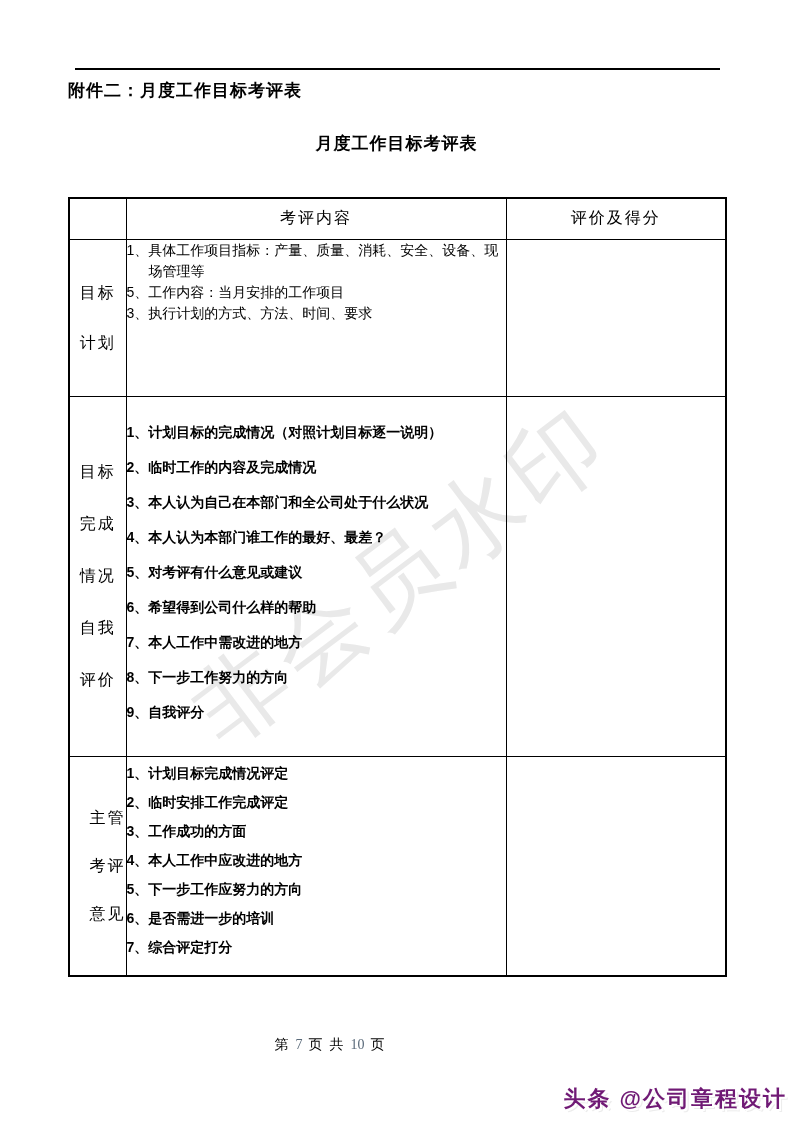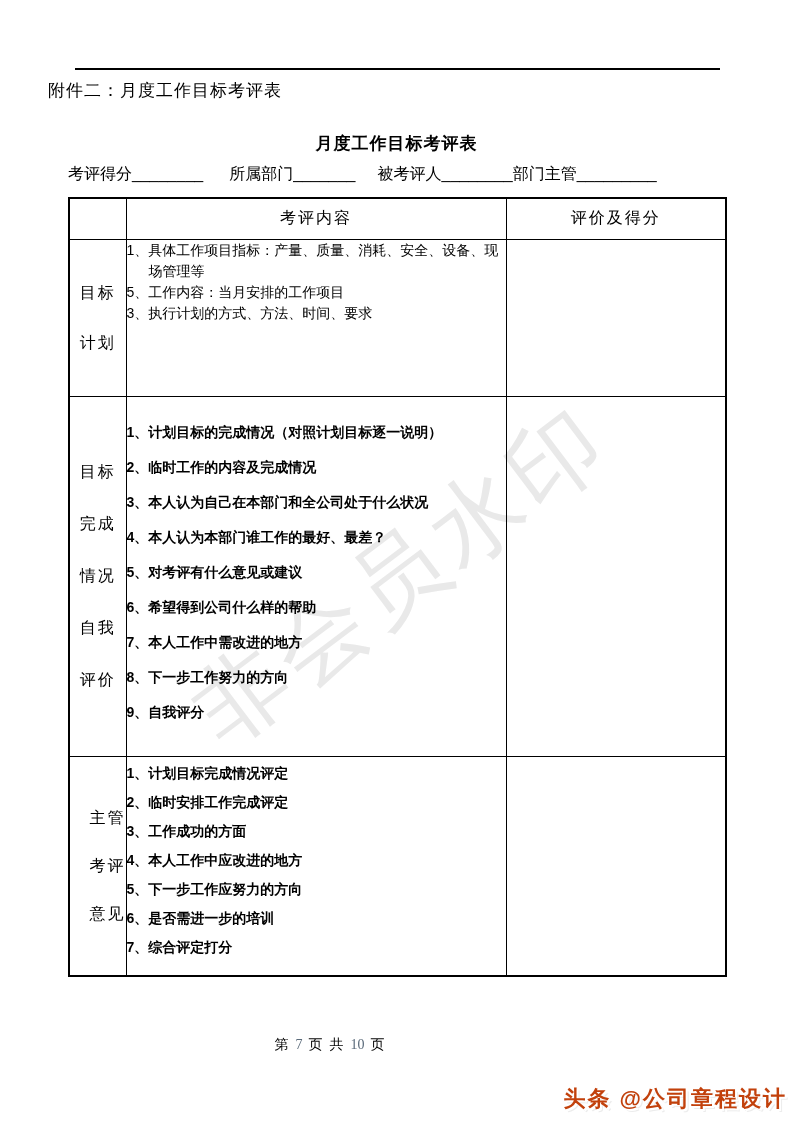--- a/index.html
+++ b/index.html
@@ -21,22 +21,22 @@
   }
 
   .layer { position: absolute; inset: 0; z-index: 1; }
 
   .top-rule {
     position: absolute; left: 75px; top: 68px; width: 645px;
     height: 0; border-top: 2px solid #000000;
   }
 
   .attachment-heading {
-    position: absolute; left: 48px; top: 79px;
-    font-size: 17px; font-weight: normal; letter-spacing: 1px;
+    position: absolute; left: 68px; top: 79px;
+    font-size: 17px; font-weight: bold; letter-spacing: 1px;
   }
 
   .doc-title {
     position: absolute; left: 0; top: 132px; width: 793px;
     text-align: center; font-size: 17px; font-weight: bold; letter-spacing: 1px;
   }
 
   .fields-line {
     position: absolute; left: 68px; top: 164px;
     font-size: 16px; white-space: nowrap;
@@ -91,41 +91,38 @@
   }
   .page-footer span { margin: 0 3px; }
   .page-footer .num {
     font-family: "Liberation Serif", "DejaVu Serif", serif;
     color: #5a6a7a; letter-spacing: 0;
   }
 
   .credit-watermark {
     position: absolute; top: 1084px; right: 6px;
     font-size: 22px; font-weight: bold; letter-spacing: 2px;
-    color: #c2410c;
+    color: #701a75;
     text-shadow: 2px 2px 0 #ffffff, 3px 3px 0 #ececec;
     white-space: nowrap;
   }
 </style>
 </head>
 <body>
 
 <div class="watermark-diag">非会员水印</div>
 
 <div class="layer">
 
   <div class="top-rule"></div>
 
   <div class="attachment-heading">附件二：月度工作目标考评表</div>
 
   <div class="doc-title">月度工作目标考评表</div>
 
-  <div class="fields-line">
-    <span class="fld-1">考评得分________</span><span class="fld-2">所属部门_______</span><span class="fld-3">被考评人________</span><span class="fld-4">部门主管_________</span>
-  </div>
 
   <table class="eval-table">
     <colgroup>
       <col style="width:57px">
       <col style="width:380px">
       <col style="width:220px">
     </colgroup>
     <thead>
       <tr>
         <th></th>

